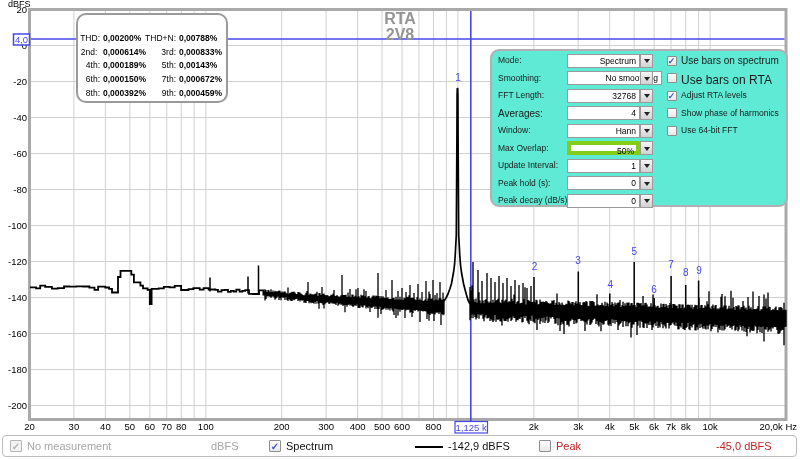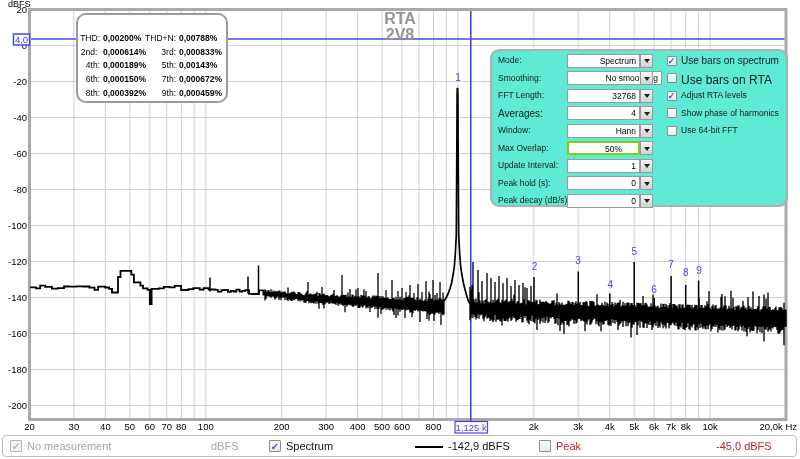--- a/index.html
+++ b/index.html
@@ -112,21 +112,21 @@
 <div style="position:absolute;left:75px;top:55.0px;width:73px;height:14px;background:#fff;border:1px solid #9a9a9a;font-size:8.5px;color:#000;text-align:right;line-height:13px;padding-right:3px">4</div>
 <div style="position:absolute;left:148px;top:55.0px;width:13px;height:14px;background:linear-gradient(#f5f5f5,#d2d2d2);border:1px solid #9a9a9a;">
       <div style="position:absolute;left:2.5px;top:4.5px;width:0;height:0;border-left:3px solid transparent;border-right:3px solid transparent;border-top:4px solid #222"></div>
     </div>
 <div style="position:absolute;left:6px;top:74.0px;font-size:8.5px;color:#1a1a1a">Window:</div>
 <div style="position:absolute;left:75px;top:72.5px;width:73px;height:14px;background:#fff;border:1px solid #9a9a9a;font-size:8.5px;color:#000;text-align:right;line-height:13px;padding-right:3px">Hann</div>
 <div style="position:absolute;left:148px;top:72.5px;width:13px;height:14px;background:linear-gradient(#f5f5f5,#d2d2d2);border:1px solid #9a9a9a;">
       <div style="position:absolute;left:2.5px;top:4.5px;width:0;height:0;border-left:3px solid transparent;border-right:3px solid transparent;border-top:4px solid #222"></div>
     </div>
 <div style="position:absolute;left:6px;top:91.5px;font-size:8.5px;color:#1a1a1a">Max Overlap:</div>
-<div style="position:absolute;left:75px;top:90.0px;width:73px;height:14px;background:#fff;border:2px solid #84cc16;font-size:8.5px;color:#000;text-align:right;line-height:13px;padding-right:16px">50%</div>
+<div style="position:absolute;left:75px;top:90.0px;width:73px;height:14px;background:#fff;border:4px solid #84cc16;font-size:8.5px;color:#000;text-align:right;line-height:13px;padding-right:2px">50%</div>
 <div style="position:absolute;left:148px;top:90.0px;width:13px;height:14px;background:linear-gradient(#f5f5f5,#d2d2d2);border:1px solid #9a9a9a;">
       <div style="position:absolute;left:2.5px;top:4.5px;width:0;height:0;border-left:3px solid transparent;border-right:3px solid transparent;border-top:4px solid #222"></div>
     </div>
 <div style="position:absolute;left:6px;top:109.0px;font-size:8.5px;color:#1a1a1a">Update Interval:</div>
 <div style="position:absolute;left:75px;top:107.5px;width:73px;height:14px;background:#fff;border:1px solid #9a9a9a;font-size:8.5px;color:#000;text-align:right;line-height:13px;padding-right:3px">1</div>
 <div style="position:absolute;left:148px;top:107.5px;width:13px;height:14px;background:linear-gradient(#f5f5f5,#d2d2d2);border:1px solid #9a9a9a;">
       <div style="position:absolute;left:2.5px;top:4.5px;width:0;height:0;border-left:3px solid transparent;border-right:3px solid transparent;border-top:4px solid #222"></div>
     </div>
 <div style="position:absolute;left:6px;top:126.5px;font-size:8.5px;color:#1a1a1a">Peak hold (s):</div>
 <div style="position:absolute;left:75px;top:125.0px;width:73px;height:14px;background:#fff;border:1px solid #9a9a9a;font-size:8.5px;color:#000;text-align:right;line-height:13px;padding-right:3px">0</div>

